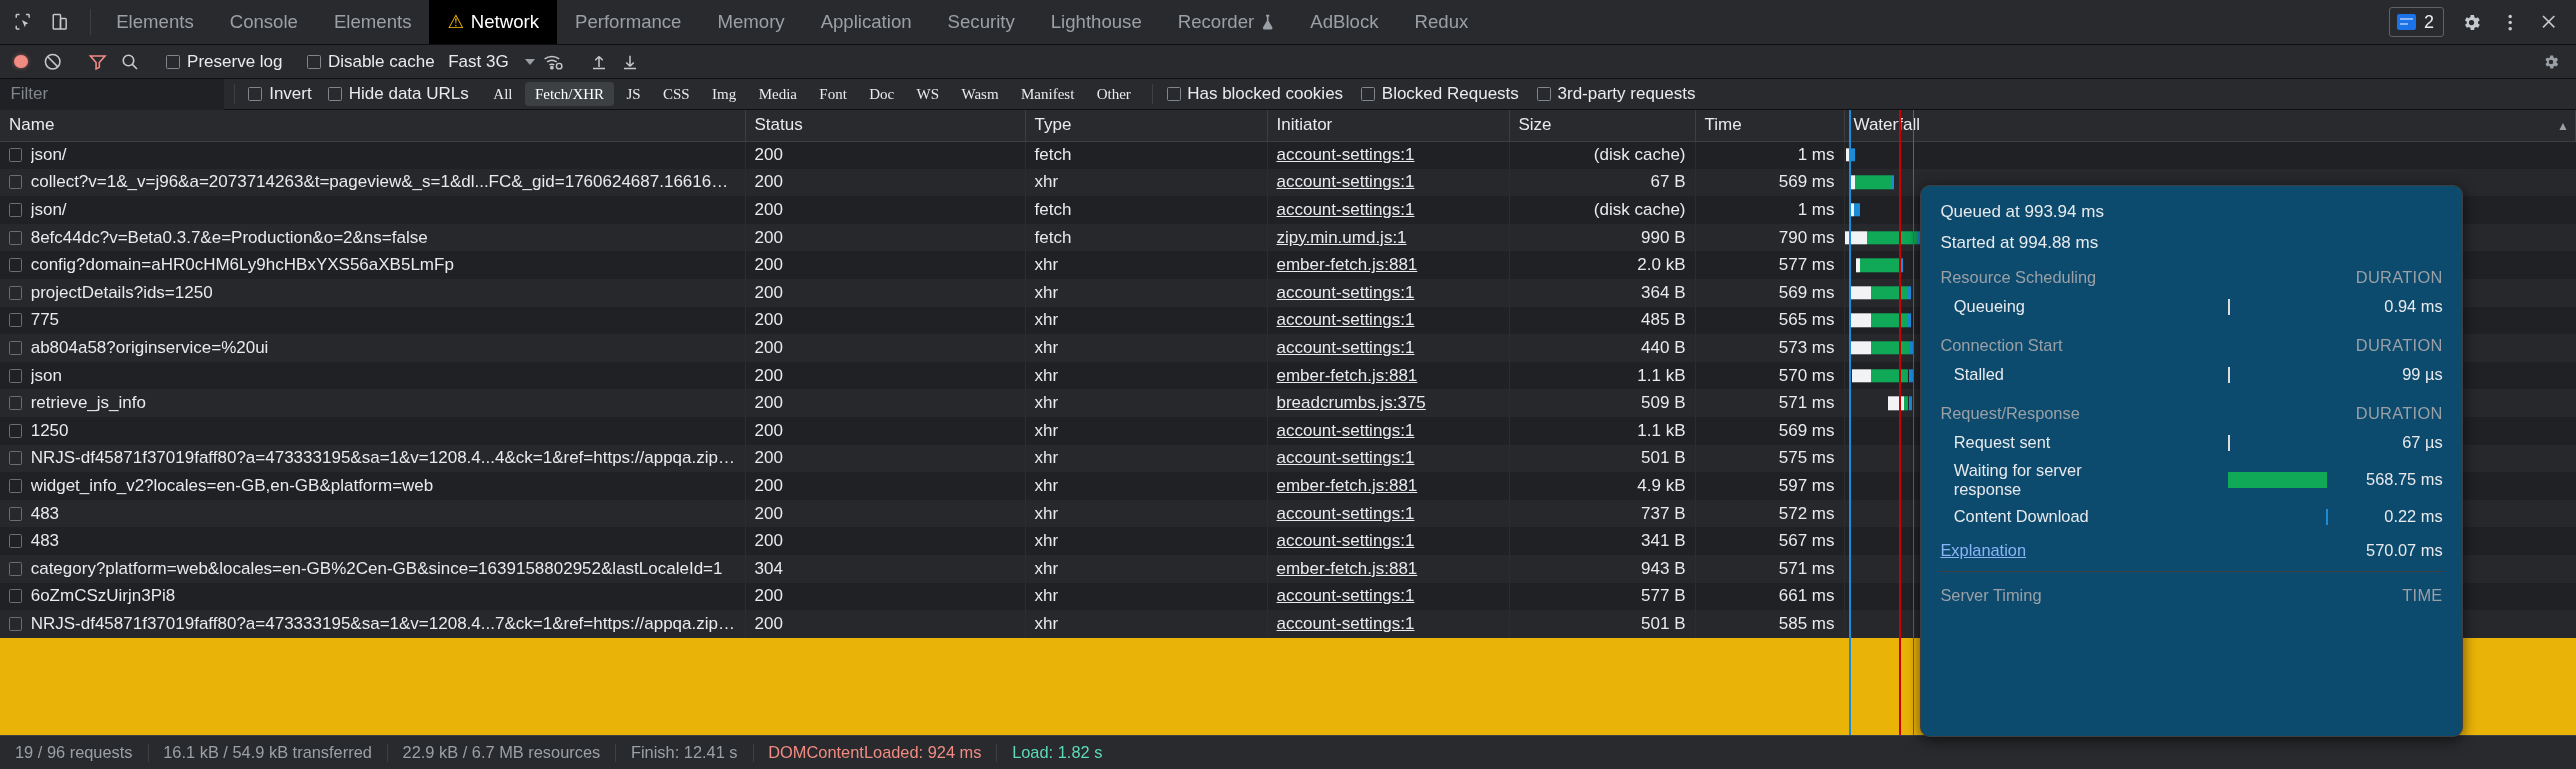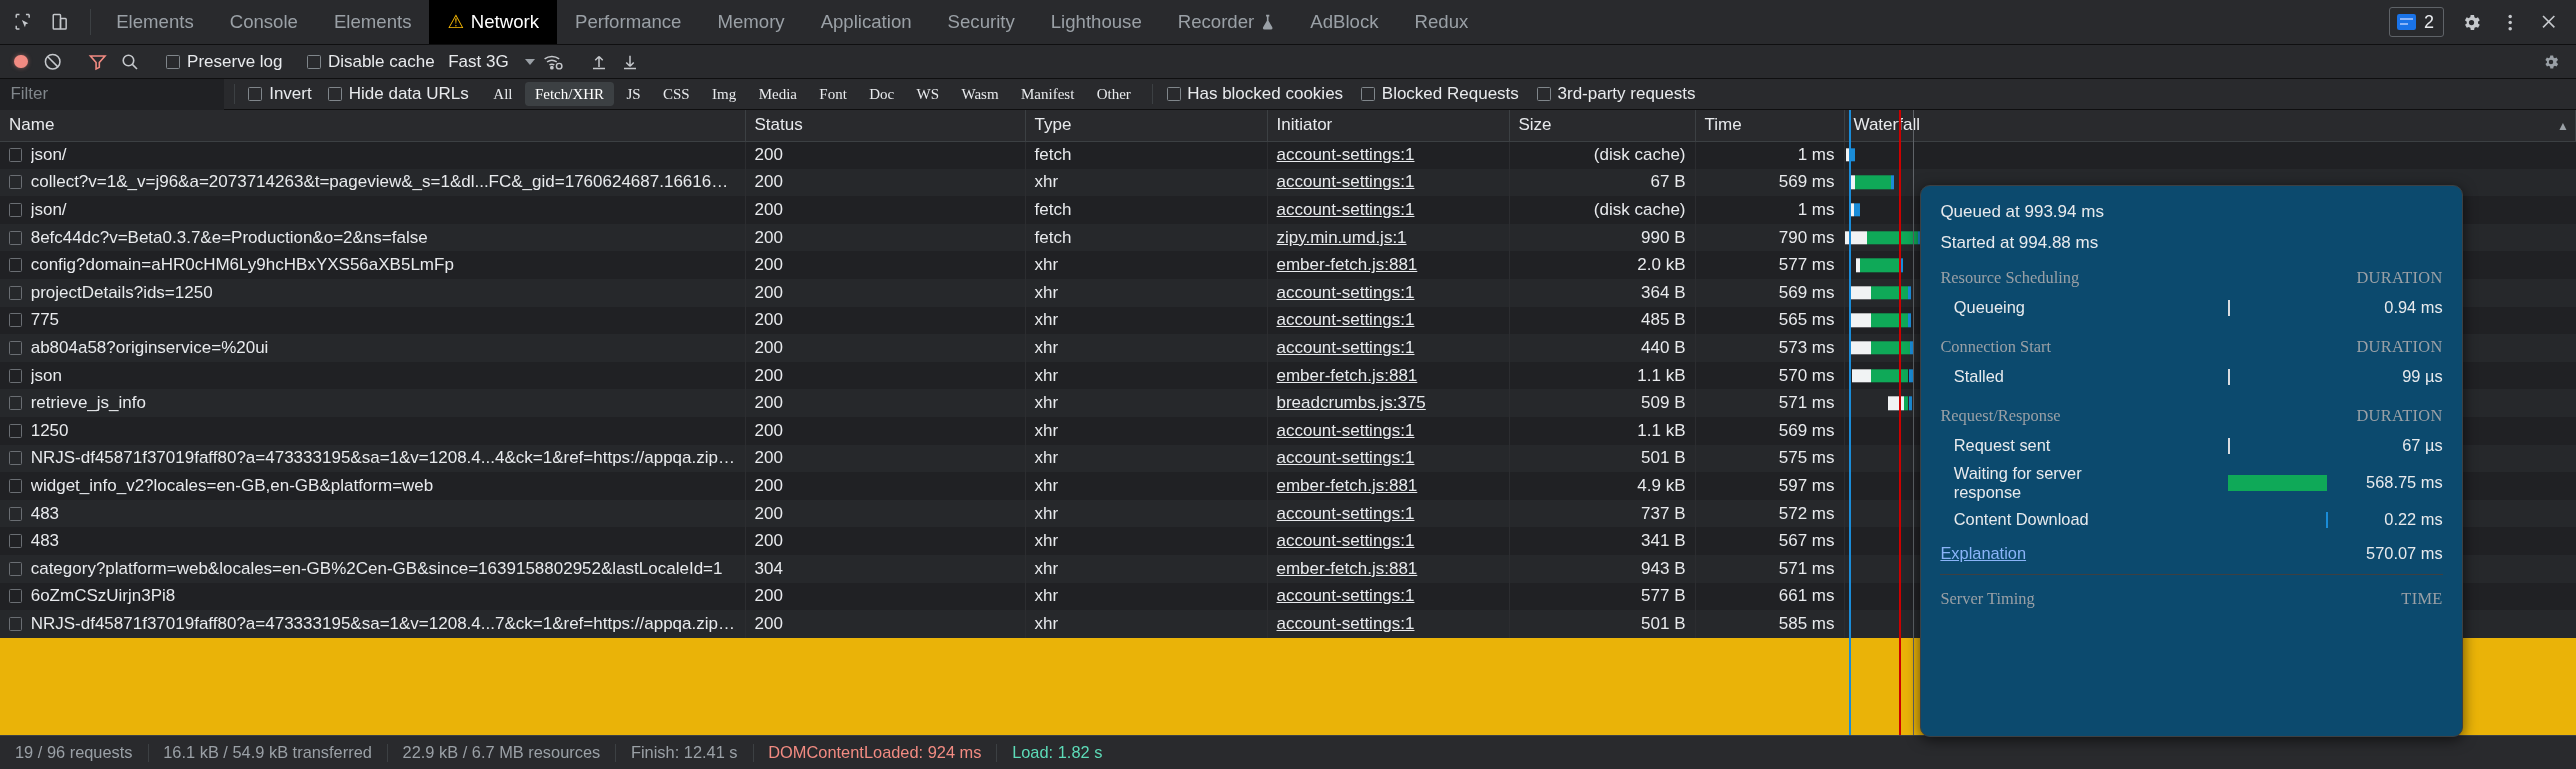--- a/index.html
+++ b/index.html
@@ -161,21 +161,21 @@
     border-radius: 10px;
     box-shadow: 0 3px 13.4px rgba(0,0,0,.6);
     padding: 16.4px 19.4px 0 19.4px;
     z-index: 30;
     overflow: hidden;
   }
   .pv-line { font-size: 17px; color: #e8eaed; margin-bottom: 10.4px; }
   .pv-sect {
     display: flex; justify-content: space-between; align-items: baseline;
     font-size: 16.4px; color: #9aa0a6;
-    margin-top: 15px; margin-bottom: 6px; font-family: Liberation Serif, serif;
+    margin-top: 15px; margin-bottom: 6px;
   }
   .pv-sect .dur { letter-spacing: 0.3px; }
   .pv-row {
     display: flex; align-items: center;
     height: 28px; font-size: 16.4px; color: #e8eaed;
     position: relative;
   }
   .pv-row .lbl { width: 200px; padding-left: 13.4px; line-height: 1.15; }
   .pv-row .track { flex: 1; position: relative; height: 16.4px; }
   .pv-row .val { width: 112px; text-align: right; }

